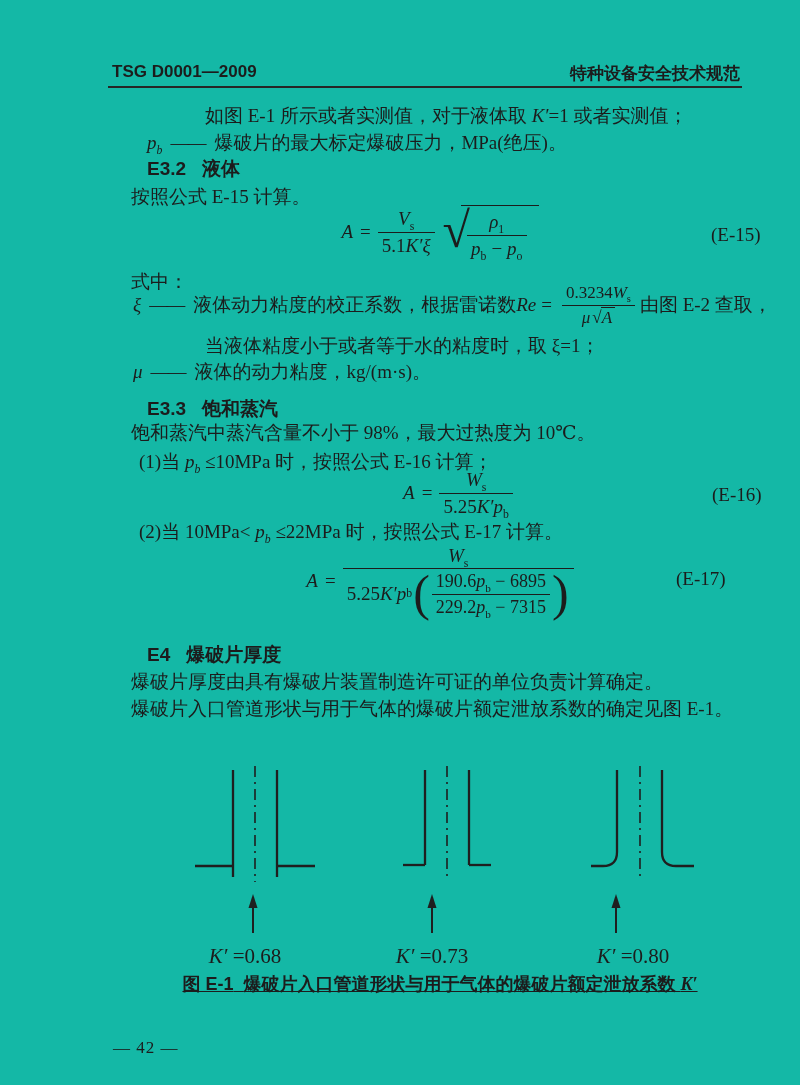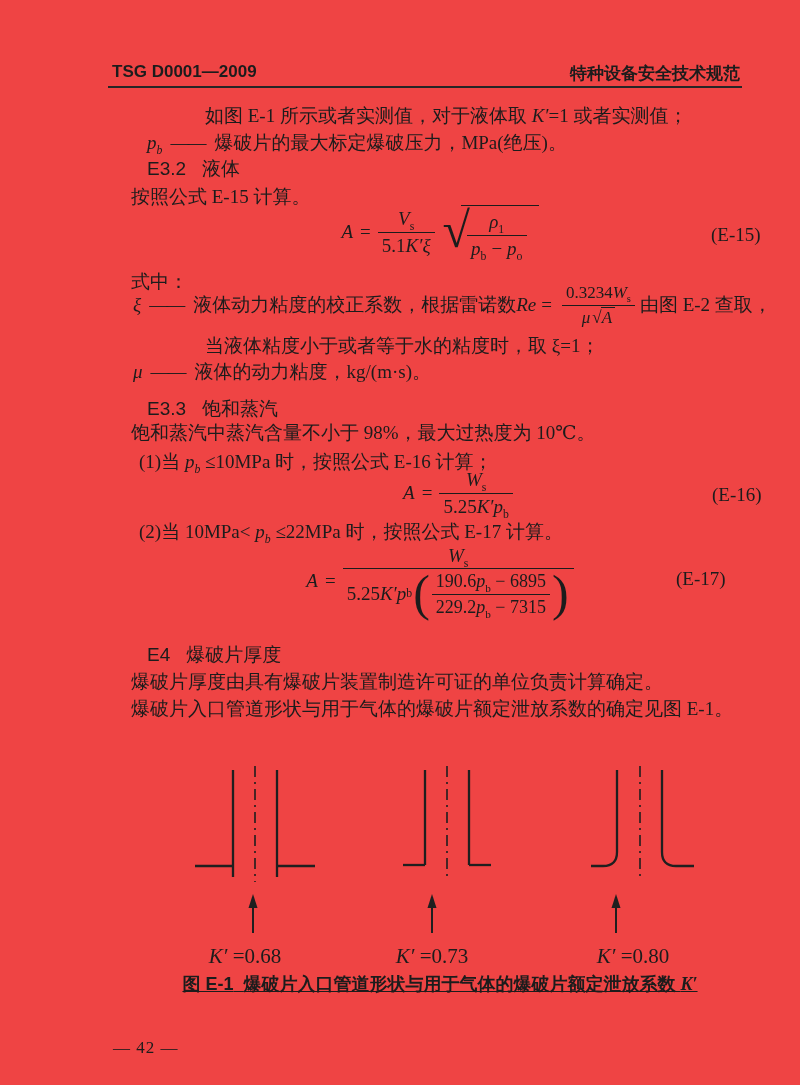--- a/index.html
+++ b/index.html
@@ -1,29 +1,29 @@
 <!DOCTYPE html>
 <html><head>
 <meta charset="utf-8">
 <style>
   html,body{margin:0;padding:0;background:#e8e8e8;}
   .page{
     position:relative;width:800px;height:1085px;margin:0 auto;
-    background:#ef4444;color:#1c1c1c;overflow:hidden;
+    background:#14b8a6;color:#1c1c1c;overflow:hidden;
     font-family:"Liberation Serif","DejaVu Serif",serif;
   }
   .abs{position:absolute;}
   .line{position:absolute;font-size:19px;line-height:24px;white-space:nowrap;}
   .it{font-style:italic;}
   sub{font-size:0.62em;line-height:0;}
   .hdr{position:absolute;top:62px;font-size:17px;font-weight:bold;
        font-family:"Liberation Sans","DejaVu Sans",sans-serif;}
   .hdr-rule{position:absolute;left:108px;top:86px;width:634px;height:2px;background:#262626;}
   .dash{margin:0 10px 0 8px;letter-spacing:-2px;}
-  .heading{position:absolute;font-size:19px;font-weight:normal;white-space:nowrap;
+  .heading{position:absolute;font-size:19px;font-weight:bold;white-space:nowrap;
            font-family:"Liberation Sans","DejaVu Sans",sans-serif;}
   .heading .hnum{margin-right:16px;}
   
   .fx-row{position:absolute;display:flex;align-items:center;justify-content:center;white-space:nowrap;}
   .eq{display:inline-flex;align-items:center;font-size:19px;}
   .op{margin:0 7px;}
   .op2{margin:0 5px;}
   .frac{display:inline-block;vertical-align:middle;text-align:center;line-height:1.12;}
   .frac .fn{display:block;padding:0 4px 2px;}
   .frac .fd{display:block;border-top:1.7px solid #1c1c1c;padding:2px 4px 0;}

